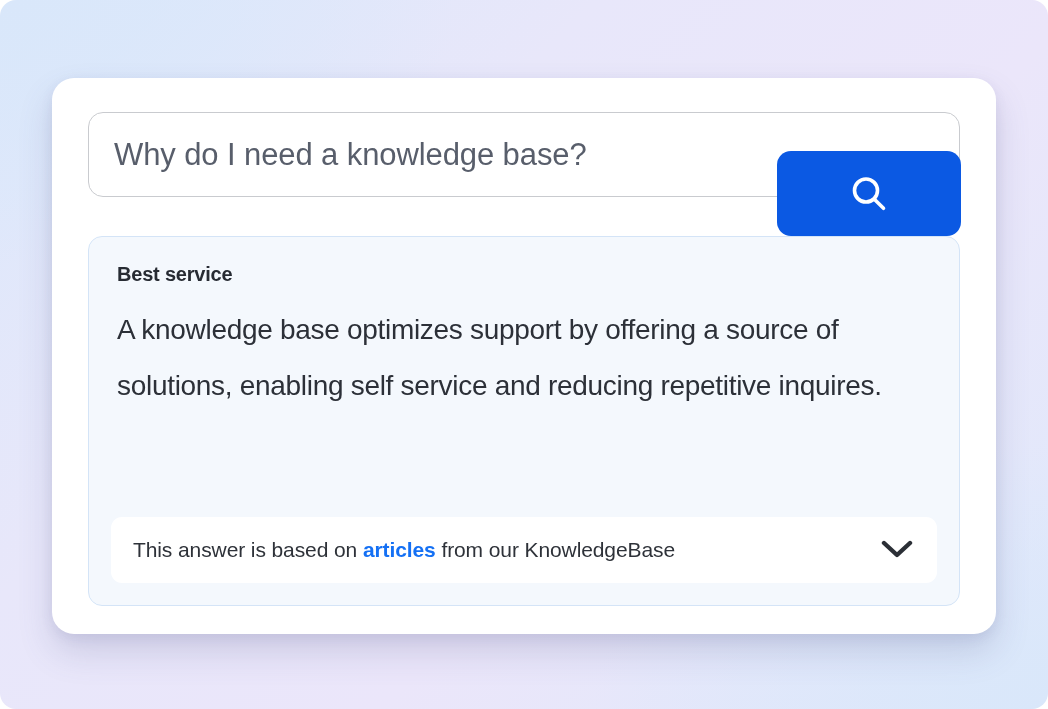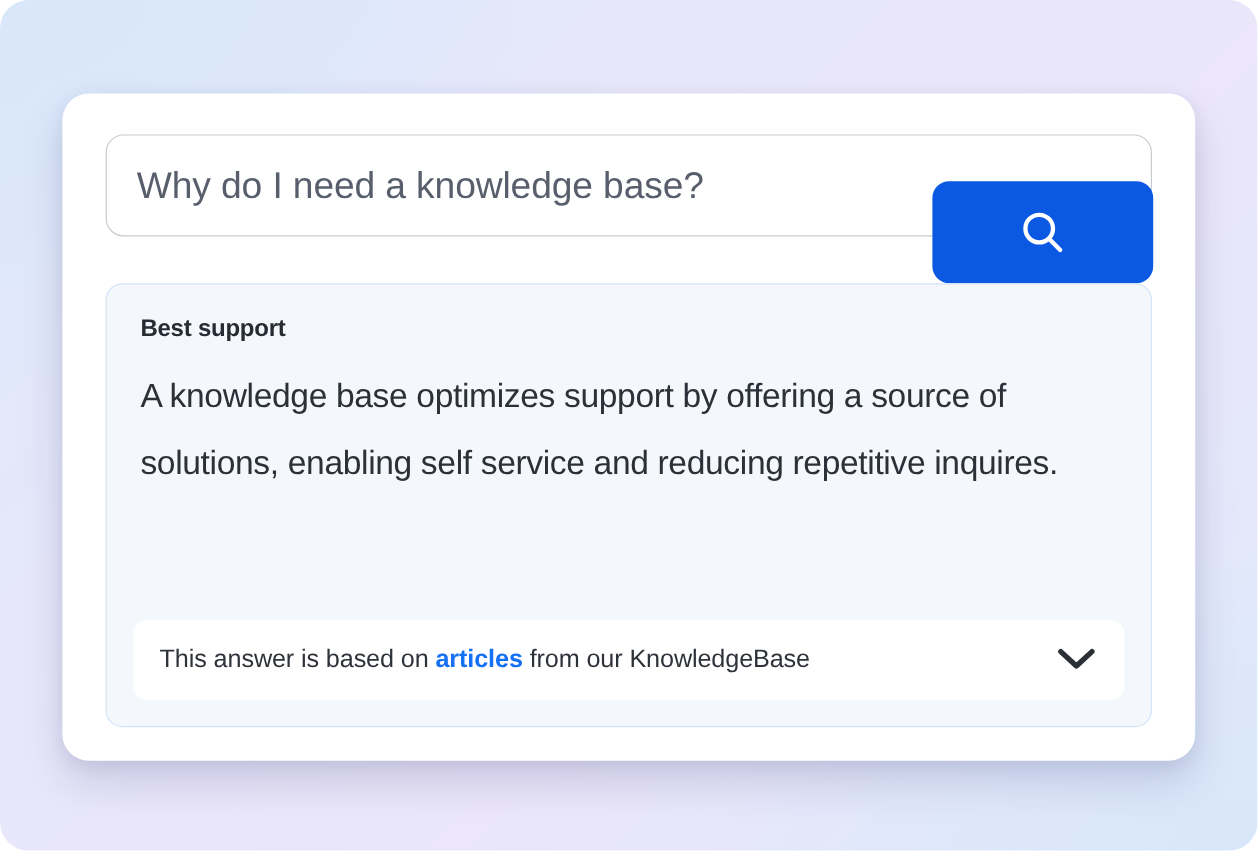--- a/index.html
+++ b/index.html
@@ -14,21 +14,21 @@
     font-family: "Liberation Sans", "DejaVu Sans", sans-serif;
     -webkit-font-smoothing: antialiased;
   }
 
   
   .backdrop {
     position: relative;
     width: 1048px;
     height: 709px;
     box-sizing: border-box;
-    border-radius: 24px;
+    border-radius: 16px;
     background:
       radial-gradient(ellipse 70% 60% at 0% 0%,   #d9e7fa 0%, rgba(217,231,250,0) 62%),
       radial-gradient(ellipse 70% 60% at 100% 100%, #d9e7fa 0%, rgba(217,231,250,0) 62%),
       linear-gradient(135deg, #dbe8fb 0%, #e8e7fa 34%, #ebe6fa 62%, #dfe9fb 100%);
     overflow: hidden;
   }
 
   
   .card {
     position: absolute;
@@ -180,21 +180,21 @@
           <svg width="46" height="46" viewBox="0 0 46 46" fill="none" aria-hidden="true">
             <circle cx="20" cy="19.5" r="11.5" stroke="#ffffff" stroke-width="3.6"></circle>
             <line x1="28.6" y1="28.4" x2="37.5" y2="37.3" stroke="#ffffff" stroke-width="3.6" stroke-linecap="round"></line>
           </svg>
         </span>
       </button>
     </div>
 
     <div class="answer-panel">
 
-      <p class="best-answer-label">Best support</p>
+      <p class="best-answer-label">Best service</p>
 
       <p class="answer-text">A knowledge base optimizes support by offering a source of solutions, enabling self service and reducing repetitive inquires.</p>
 
       <div class="source-bar">
         <span class="source-text"><span>This answer is based on </span><a class="source-link" href="#">articles</a><span> from our KnowledgeBase</span></span>
         <button class="chevron-btn">
           <span>
             <svg width="32" height="20" viewBox="0 0 32 20" fill="none" aria-hidden="true">
               <path d="M3 4 L16 16 L29 4" stroke="#2b2f36" stroke-width="4.4" stroke-linecap="round" stroke-linejoin="round"></path>
             </svg>

